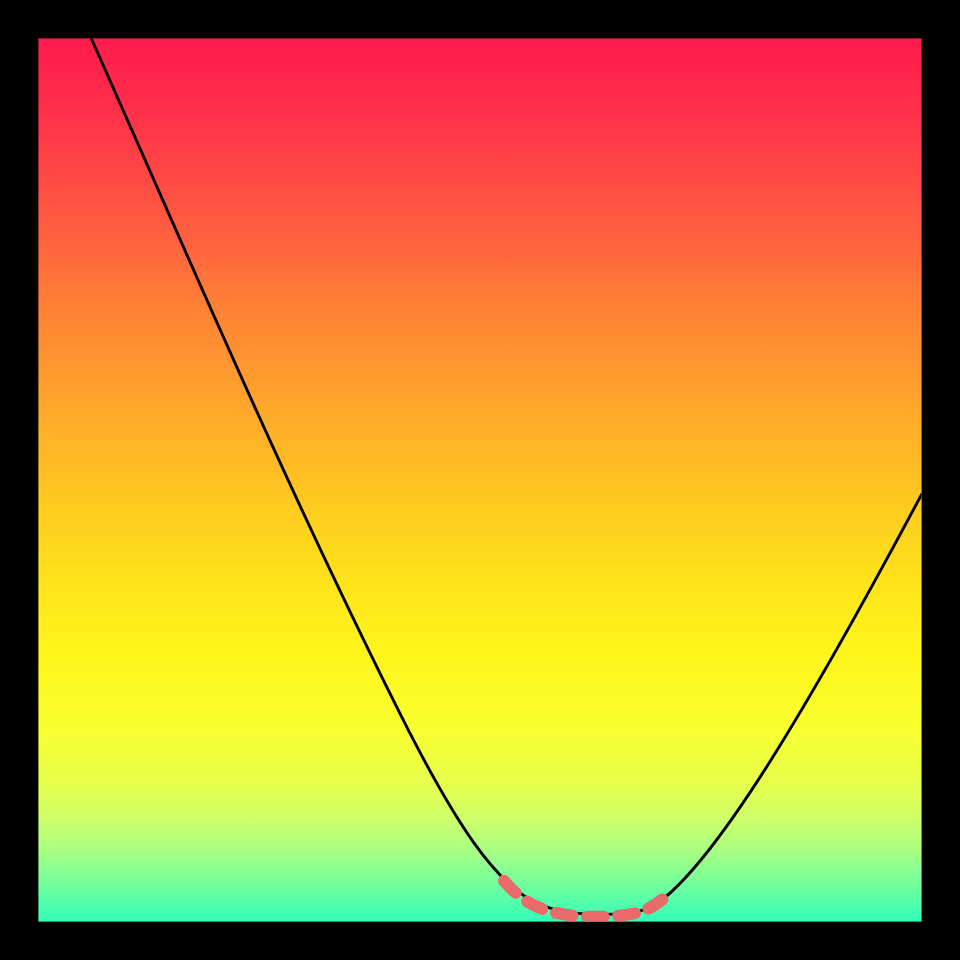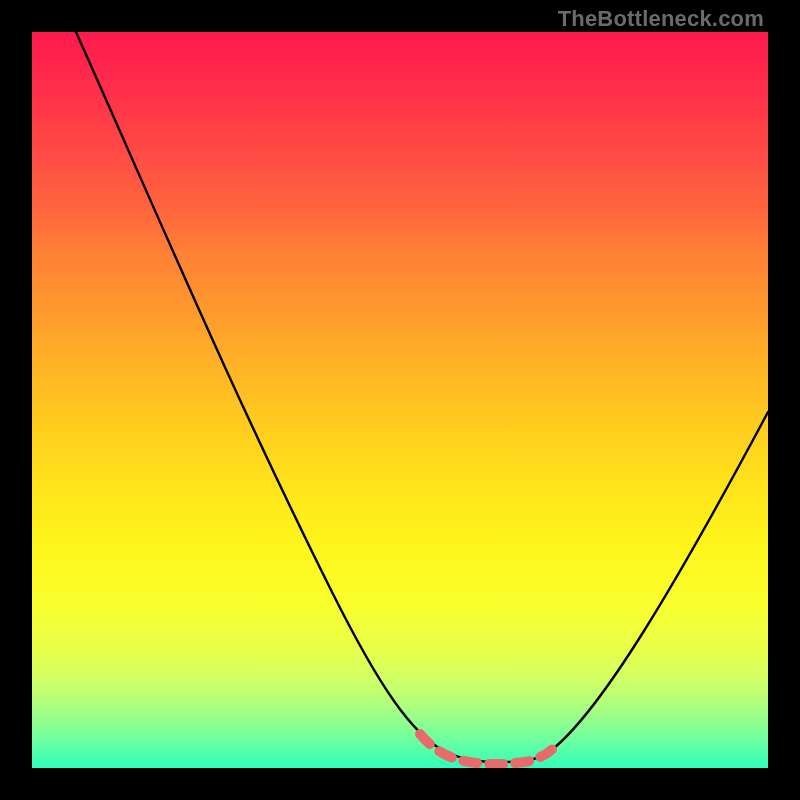--- a/index.html
+++ b/index.html
@@ -67,14 +67,13 @@
                C 350 660, 380 700, 410 718
                C 430 728, 445 730, 470 730
                C 495 730, 508 728, 522 716
                C 570 676, 640 560, 736 380" fill="none" stroke="#000" stroke-width="2.4" stroke-linecap="round"></path>
       <path d="M 388 702
                C 400 716, 412 724, 428 728
                C 448 733, 470 733, 492 730
                C 506 728, 516 722, 526 712" fill="none" stroke="#e96a6a" stroke-width="10" stroke-linecap="round" stroke-dasharray="14 12"></path>
     </svg>
   </div>
-  <div class="watermark">TheBottleneck.com</div>
 </div>
 
 </body></html>

